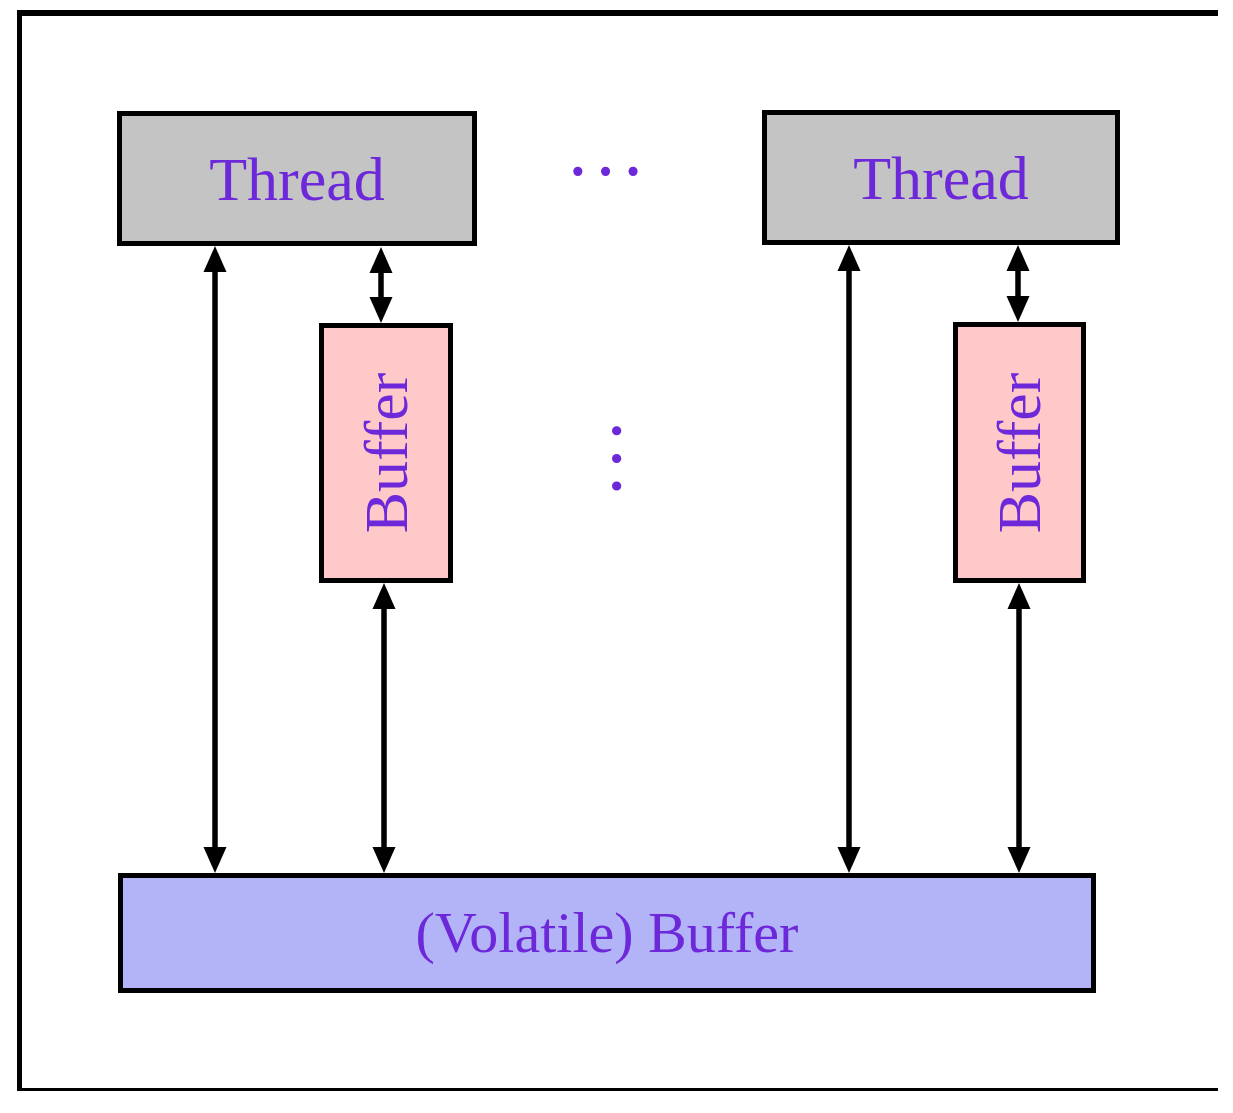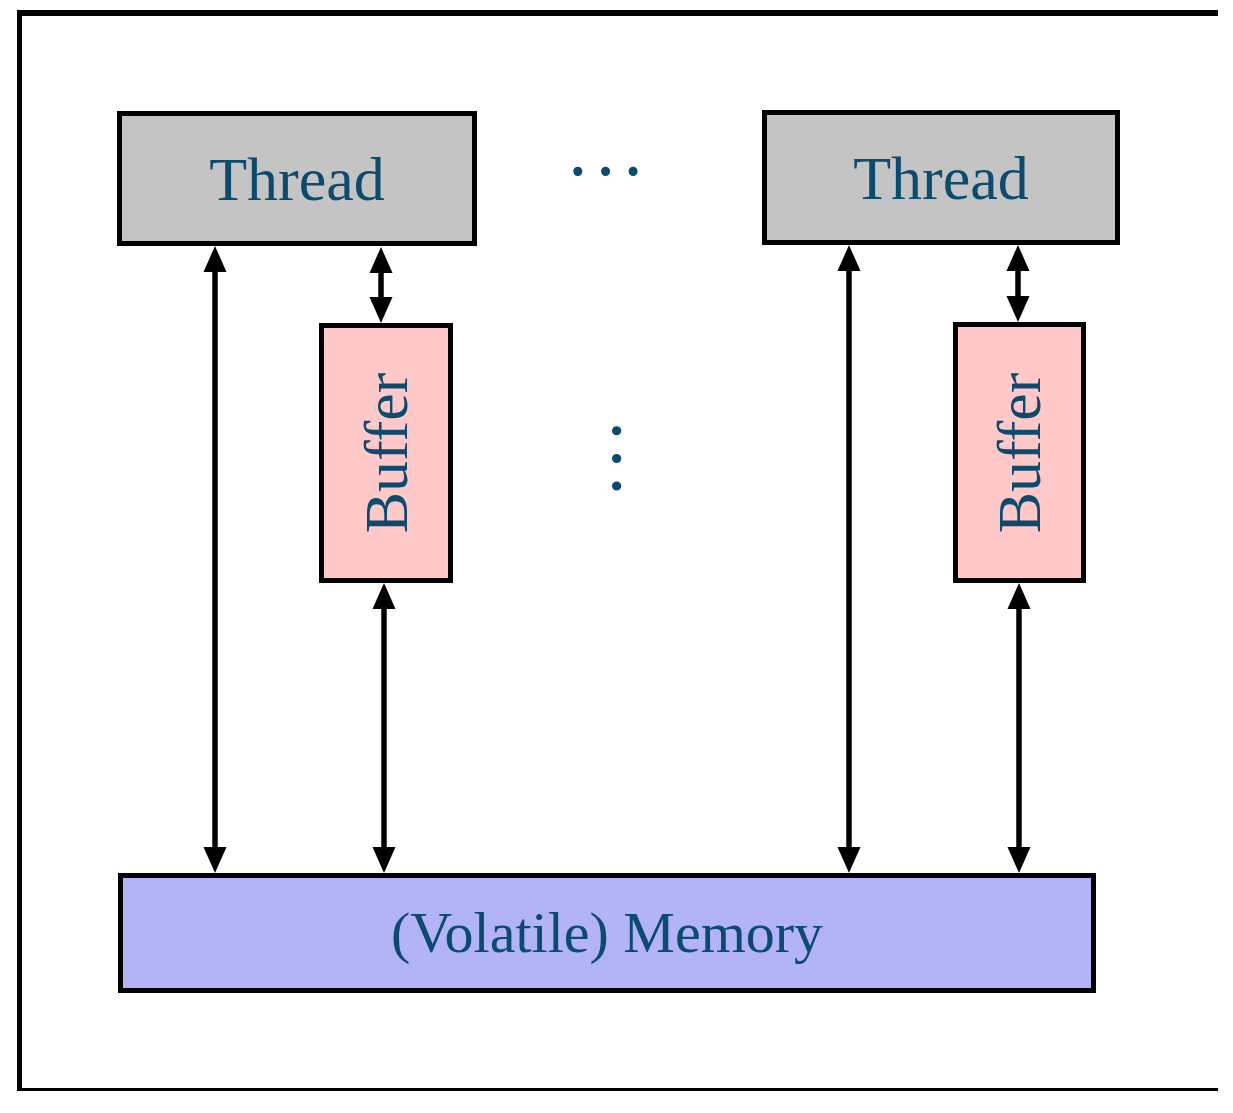--- a/index.html
+++ b/index.html
@@ -3,21 +3,21 @@
 <meta charset="utf-8">
 <style>
   html, body { margin: 0; padding: 0; background: #ffffff; }
   .canvas {
     position: relative;
     width: 1233px;
     height: 1113px;
     background: #ffffff;
     overflow: hidden;
     font-family: "Liberation Serif", "DejaVu Serif", serif;
-    color: #0c4a6e;
+    color: #6d28d9;
   }
   .frame {
     position: absolute;
     left: 17px; top: 10px;
     width: 1201px; height: 1081px;
     box-sizing: border-box;
     border-top: 6px solid #000;
     border-left: 5px solid #000;
     border-bottom: 3px solid #000;
     border-right: 0;
@@ -76,21 +76,21 @@
 
   <div class="node buffer-left" style="background-color: rgb(255, 201, 201);">
     <span class="vtext">Buffer</span>
   </div>
 
   <div class="node buffer-right" style="background-color: rgb(255, 201, 201);">
     <span class="vtext">Buffer</span>
   </div>
 
   <div class="node memory" style="background-color: rgb(179, 179, 247);">
-    <span class="node-label">(Volatile) Memory</span>
+    <span class="node-label">(Volatile) Buffer</span>
   </div>
 
   <div class="dots hdots">
     <span>···</span>
   </div>
   <div class="dots vdots">
     <span>···</span>
   </div>
 
   <svg class="arrow" style="left:200px; top:246px;" width="30" height="627" viewBox="0 0 30 627">

